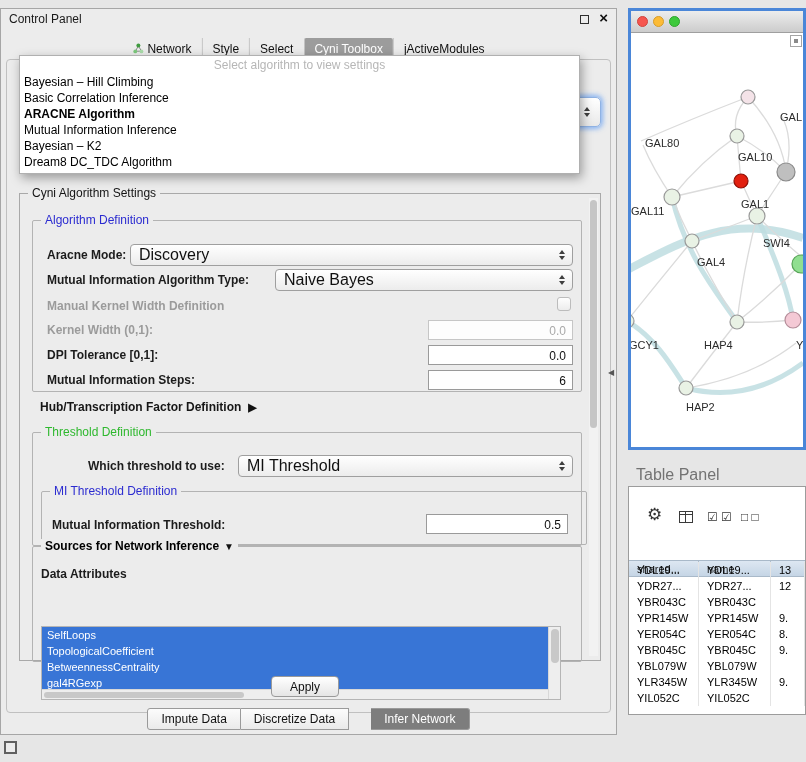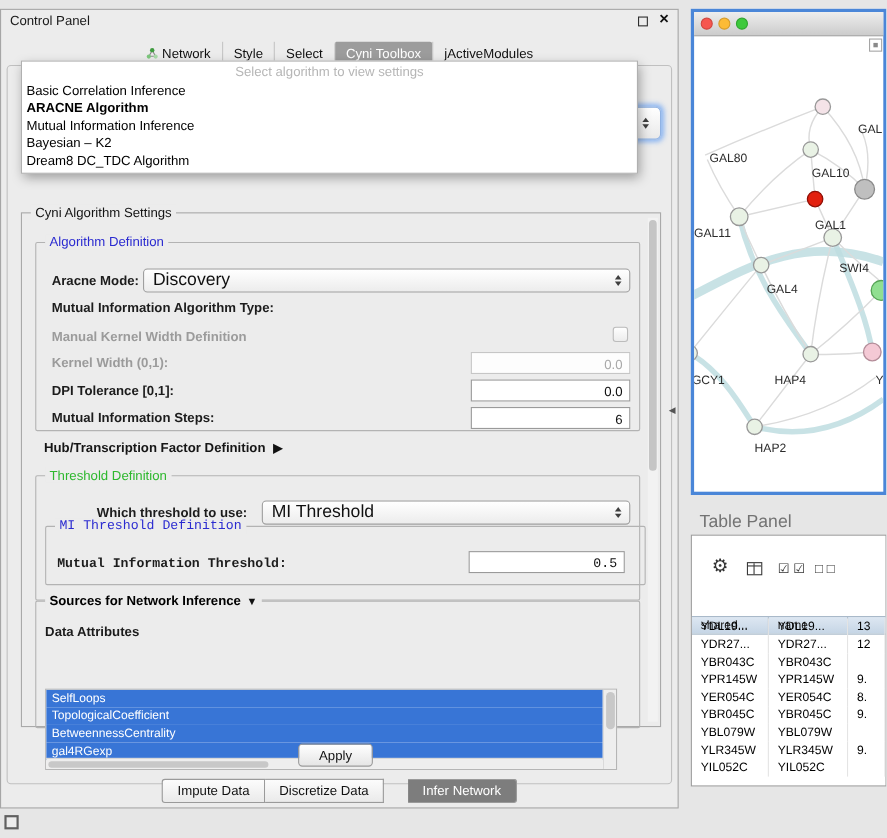--- a/index.html
+++ b/index.html
@@ -138,20 +138,27 @@
         <span class="lbl" style="left:14px;top:27px;">Aracne Mode:</span>
         <div class="combo" style="left:97px;top:23px;width:443px;">
           <span>Discovery</span>
           <span class="stepper">
               <i class="up"></i>
               <i class="dn"></i>
             </span>
         </div>
 
         <span class="lbl" style="left:14px;top:52px;">Mutual Information Algorithm Type:</span>
+        <div class="combo" style="left:242px;top:48px;width:298px;">
+          <span>Naive Bayes</span>
+          <span class="stepper">
+              <i class="up"></i>
+              <i class="dn"></i>
+            </span>
+        </div>
 
         <span class="lbl dis" style="left:14px;top:78px;">Manual Kernel Width Definition</span>
         <span class="checkbox" style="left:524px;top:76px;"></span>
 
         <span class="lbl dis" style="left:14px;top:102px;">Kernel Width (0,1):</span>
         <div class="field dis" style="left:395px;top:99px;width:145px;">0.0</div>
 
         <span class="lbl" style="left:14px;top:127px;">DPI Tolerance [0,1]:</span>
         <div class="field" style="left:395px;top:124px;width:145px;">0.0</div>
 
@@ -169,21 +176,21 @@
 
         <span class="lbl" style="left:55px;top:26px;">Which threshold to use:</span>
         <div class="combo" style="left:205px;top:22px;width:335px;">
           <span>MI Threshold</span>
           <span class="stepper">
               <i class="up"></i>
               <i class="dn"></i>
             </span>
         </div>
 
-        <div class="group" style="left:8px;top:45px;width:546px;height:54px;font-family:Liberation Mono, monospace;">
+        <div class="group" style="left:8px;top:58px;width:546px;height:54px;">
           <span class="gtitle blue">MI Threshold Definition</span>
           <span class="lbl" style="left:10px;top:26px;">Mutual Information Threshold:</span>
           <div class="field" style="left:384px;top:22px;width:142px;">0.5</div>
         </div>
       </div>
 
       <div class="group" style="left:12px;top:352px;width:550px;height:116px;">
         <span class="gtitle bold">
           <span>Sources for Network Inference</span><span class="dtri">▼</span>
         </span>
@@ -212,20 +219,21 @@
 
     <button class="apply">Apply</button>
     <div class="btabs" id="bottom-tabs">
         <div class="btab">Impute Data</div>
         <div class="btab">Discretize Data</div>
         <div class="btab sel">Infer Network</div>
       </div>
 
     <div class="popup" id="algo-popup">
         <div class="pp-prompt">Select algorithm to view settings</div>
+        <div class="pp-item">Bayesian – Hill Climbing</div>
         <div class="pp-item">Basic Correlation Inference</div>
         <div class="pp-item bold">ARACNE Algorithm</div>
         <div class="pp-item">Mutual Information Inference</div>
         <div class="pp-item">Bayesian – K2</div>
         <div class="pp-item">Dream8 DC_TDC Algorithm</div>
       </div>
 
     <div class="combo-frag">
       <span class="stepper">
           <i class="up"></i>

